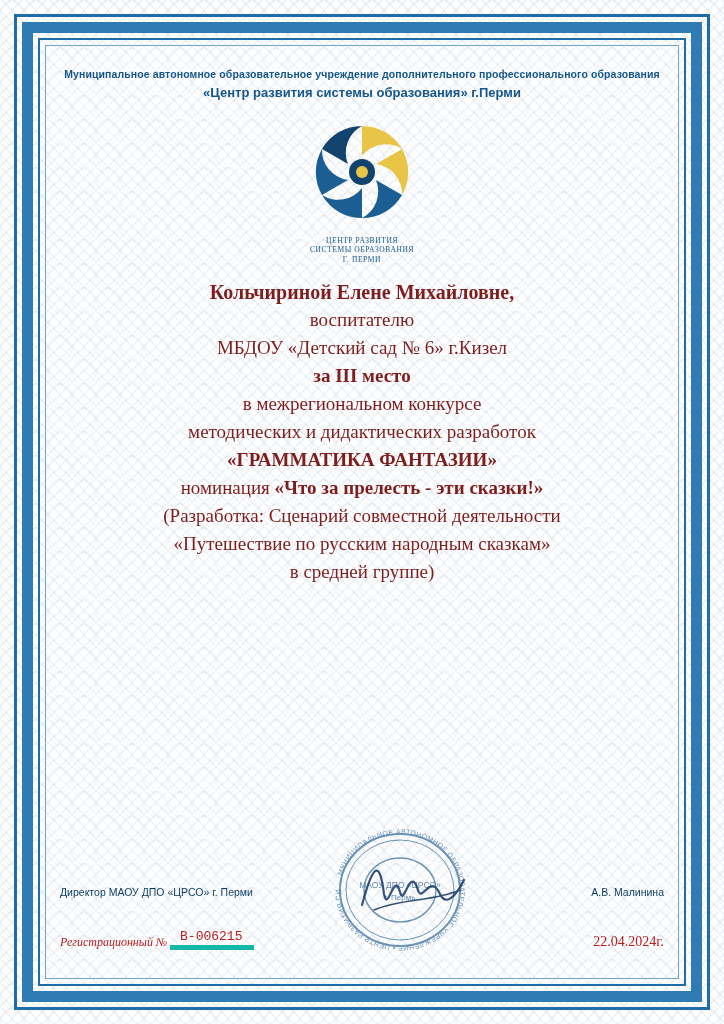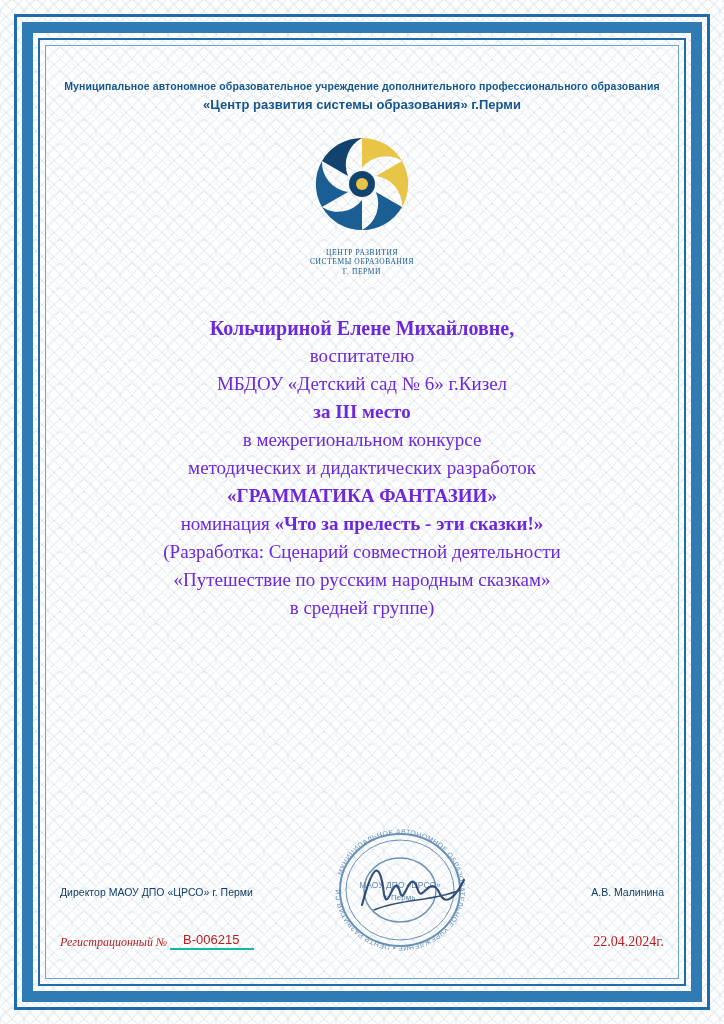--- a/index.html
+++ b/index.html
@@ -75,21 +75,21 @@
     left: 52px; top: 52px; right: 52px; bottom: 52px;
     text-align: center;
   }
 
   
   .org-line1 {
     font-family: "Liberation Sans", sans-serif;
     font-size: 10.5px;
     font-weight: bold;
     color: #14568c;
-    margin-top: 28px;
+    margin-top: 16px;
     letter-spacing: 0.1px;
   }
   .org-line2 {
     font-family: "Liberation Sans", sans-serif;
     font-size: 13px;
     font-weight: bold;
     color: #14568c;
     margin-top: 5px;
   }
 
@@ -139,22 +139,22 @@
     text-shadow:
       0 1px 0 #1b5e93,
       1px 0 0 #1b5e93,
       -1px 0 0 #1b5e93,
       0 -1px 0 #1b5e93,
       2px 3px 0 rgba(27,94,147,0.30);
   }
 
   
   .award {
-    margin-top: 28px;
-    color: #6d28d9;
+    margin-top: 4px;
+    color: #7f1d1d;
     line-height: 1.42;
   }
   .award div { margin: 1px 0; }
   .recipient   { font-size: 20px; font-weight: bold; }
   .role        { font-size: 19px; }
   .institution { font-size: 19px; }
   .place       { font-size: 19px; font-weight: bold; }
   .contest1    { font-size: 19px; }
   .contest2    { font-size: 19px; }
   .contest-name{ font-size: 19px; font-weight: bold; }
@@ -186,23 +186,23 @@
     left: 8px; right: 8px; bottom: 22px;
     display: flex;
     align-items: flex-end;
     justify-content: space-between;
     font-size: 12px;
     color: #b91c1c;
   }
   .reg-left { display:flex; align-items: flex-end; gap: 3px; }
   .reg-label { font-style: italic; font-family:"Liberation Serif", serif; font-size: 12px; }
   .reg-number {
-    font-family: Liberation Sans, sans-serif;
+    font-family: Liberation Mono, monospace;
     font-size: 13px;
-    border-bottom: 2px solid #14b8a6;
+    border-bottom: 5px solid #14b8a6;
     padding: 0 4px 1px 2px;
     min-width: 78px;
     text-align: center;
   }
   .date { font-family:"Liberation Serif", serif; font-size: 14px; }
 
   
   .stamp {
     position: absolute;
     left: 50%;

